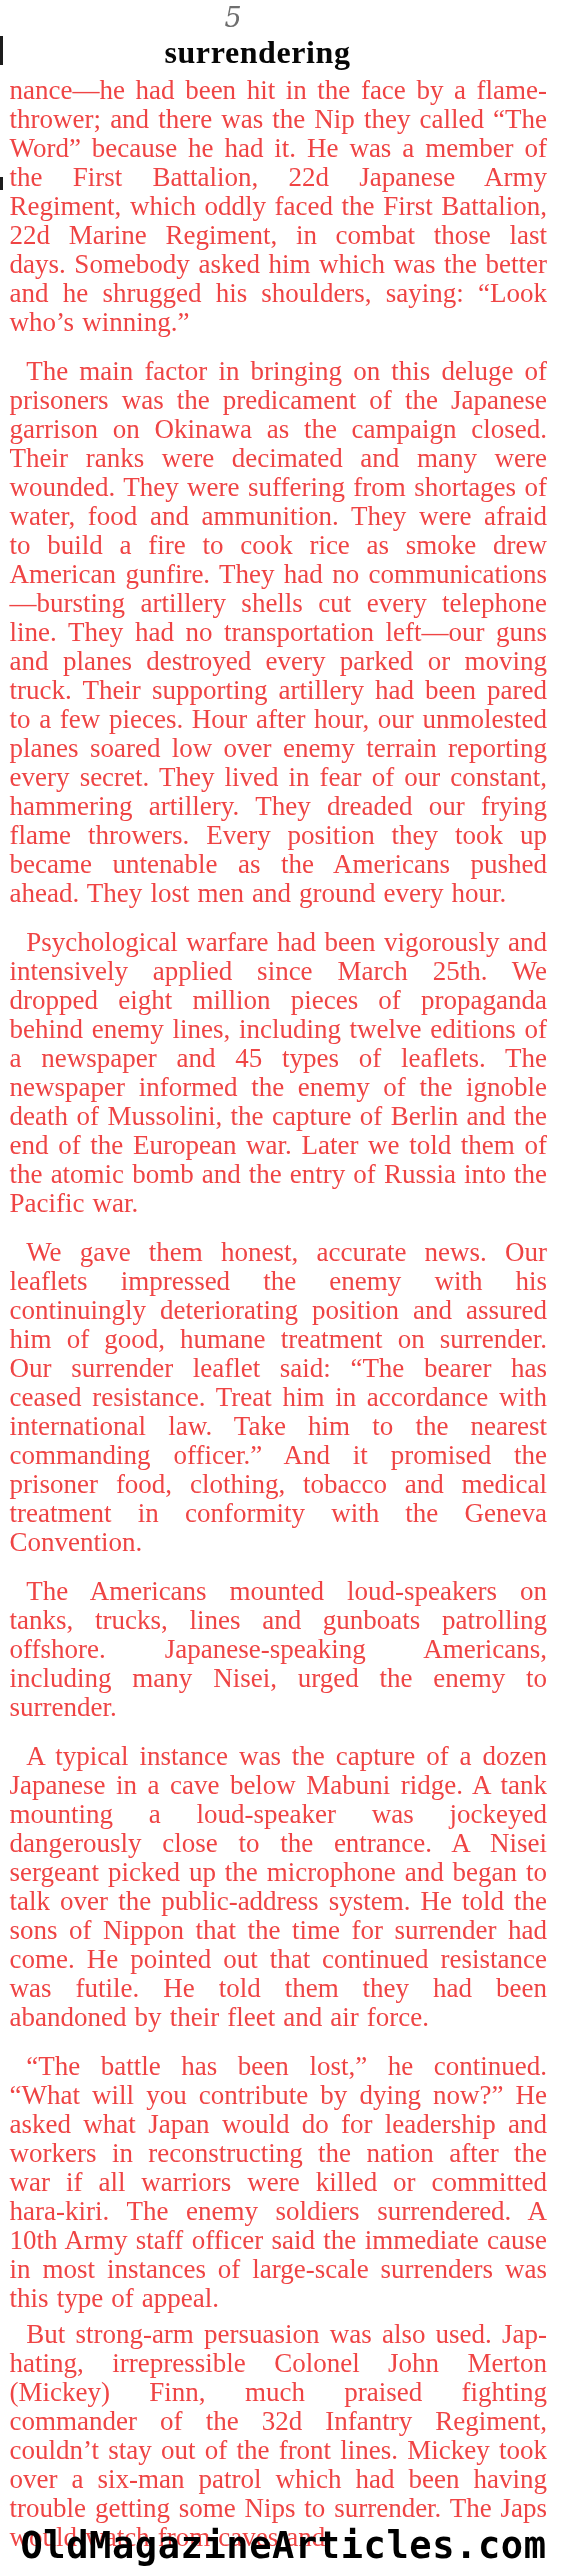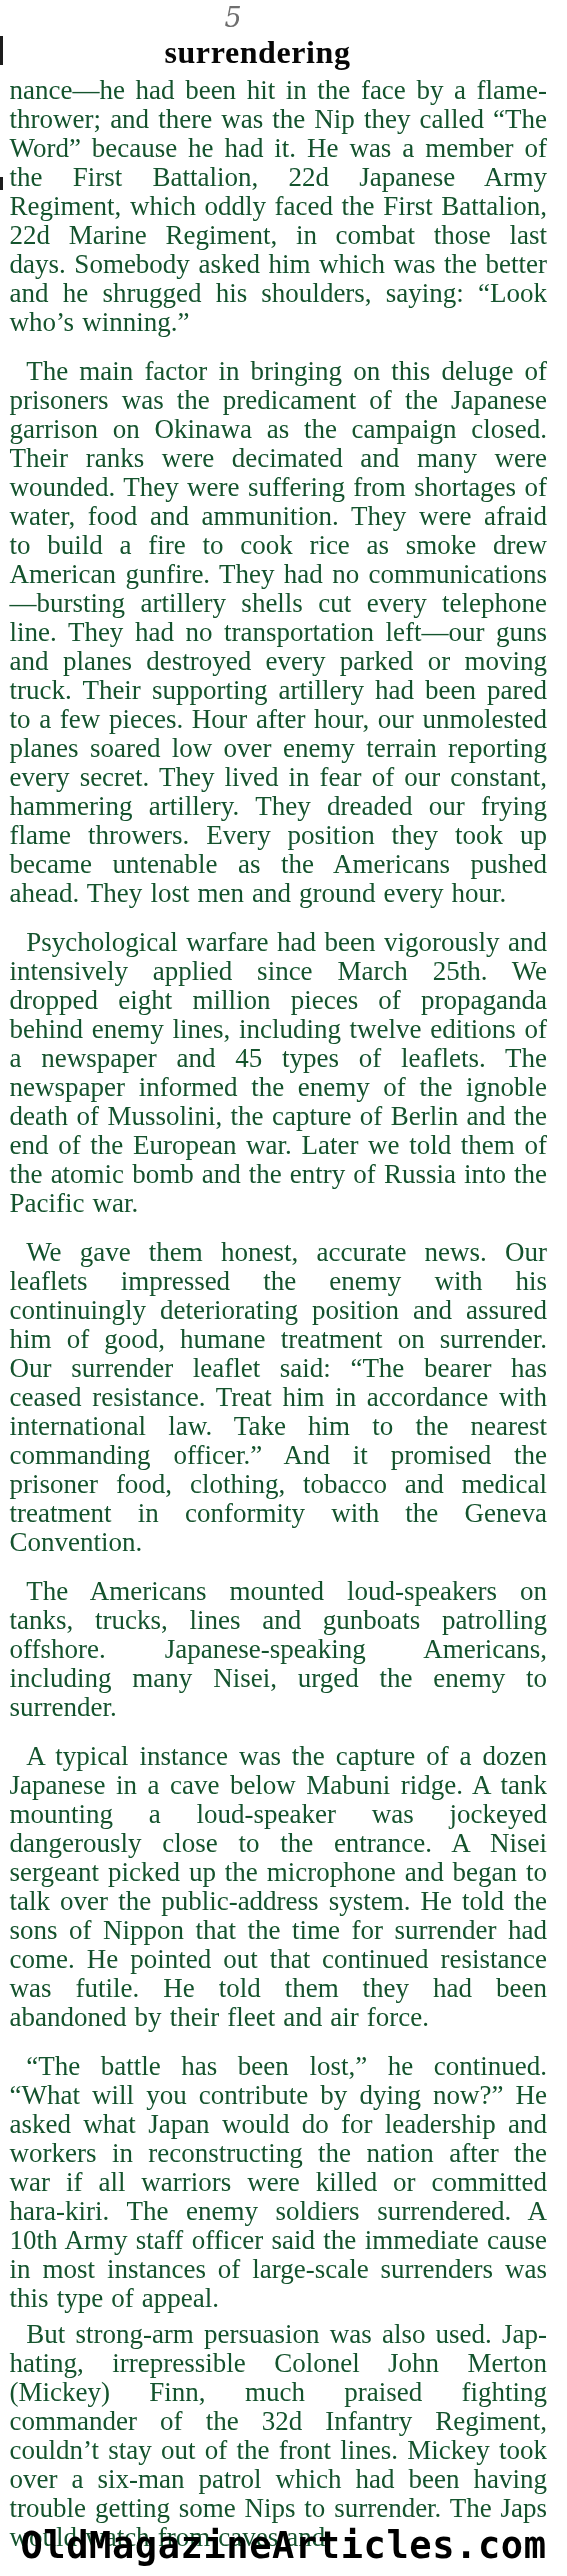--- a/index.html
+++ b/index.html
@@ -36,21 +36,21 @@
     color: #070707;
     padding-left: 32px;
   }
   .article {
     margin: 6.4px 20px 0 9.6px;
     text-align: justify;
     font-family: "Liberation Serif", serif;
     font-size: 27px;
     line-height: 29px;
     word-spacing: 1.3px;
-    color: #14532d;
+    color: #ef4444;
   }
   .article p {
     margin: 0;
   }
   .article p + p {
     margin-top: 20px;
   }
   .article p.indent {
     text-indent: 16.6px;
   }

